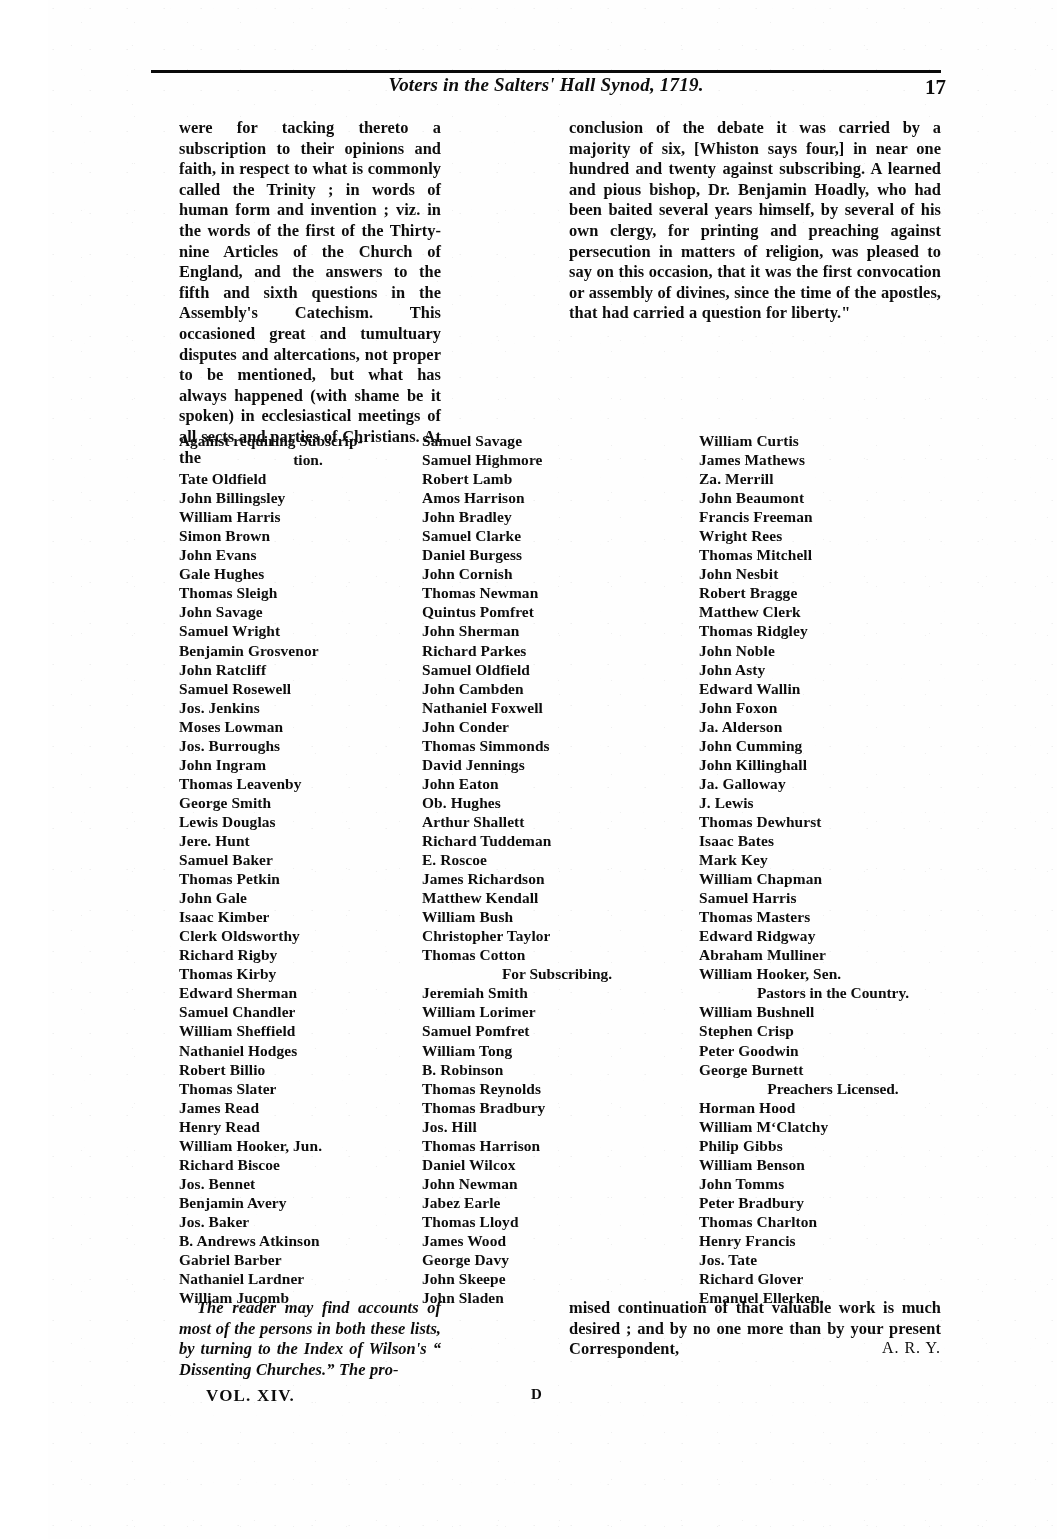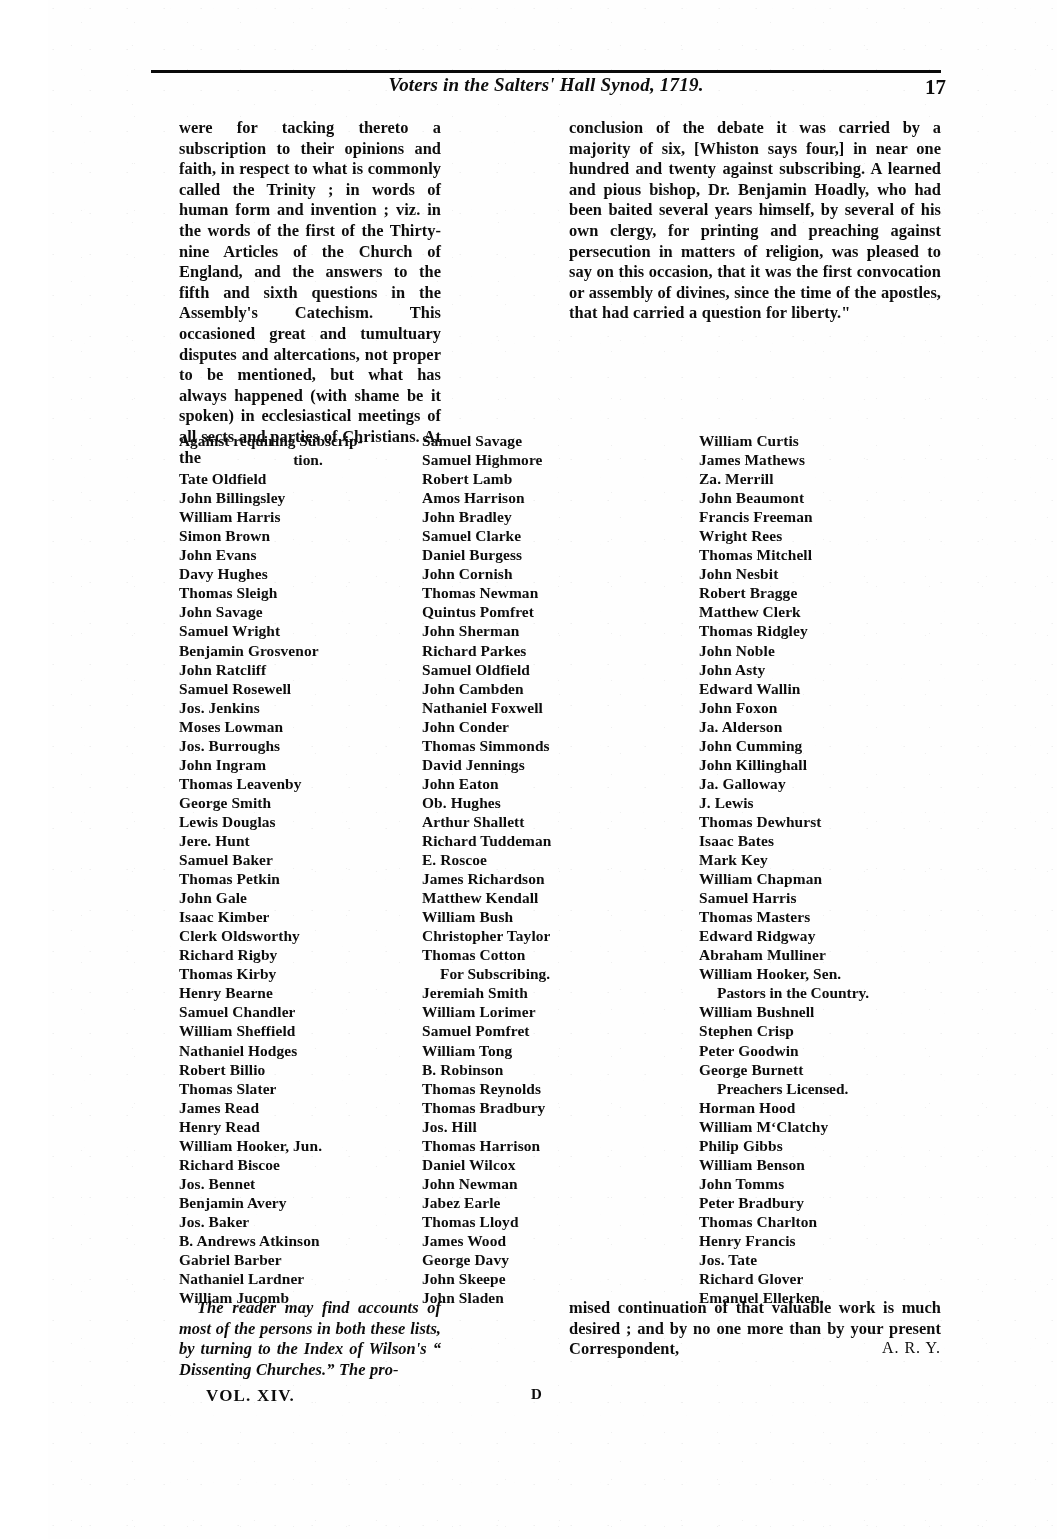--- a/index.html
+++ b/index.html
@@ -105,21 +105,21 @@
     height: 19.05px;
     white-space: nowrap;
     letter-spacing: 0.1px;
   }
   .nameline.heading {
     font-weight: bold;
     letter-spacing: 0;
   }
   .nameline.heading.ctr { text-align: center; }
   .nameline.heading.sub {
-    text-align: left;
+    text-align: center;
     padding-left: 18px;
   }
 
   
   .closecols {
     position: absolute;
     top: 1298px;
     left: 0;
     width: 1057px;
   }
@@ -197,21 +197,21 @@
 
     <div class="namecol c1">
       <div class="nameline heading">Against requiring Subscrip-</div>
       <div class="nameline heading ctr">tion.</div>
       <div>
           <div class="nameline">Tate Oldfield</div>
           <div class="nameline">John Billingsley</div>
           <div class="nameline">William Harris</div>
           <div class="nameline">Simon Brown</div>
           <div class="nameline">John Evans</div>
-          <div class="nameline">Davy Hughes</div>
+          <div class="nameline">Gale Hughes</div>
           <div class="nameline">Thomas Sleigh</div>
           <div class="nameline">John Savage</div>
           <div class="nameline">Samuel Wright</div>
           <div class="nameline">Benjamin Grosvenor</div>
           <div class="nameline">John Ratcliff</div>
           <div class="nameline">Samuel Rosewell</div>
           <div class="nameline">Jos. Jenkins</div>
           <div class="nameline">Moses Lowman</div>
           <div class="nameline">Jos. Burroughs</div>
           <div class="nameline">John Ingram</div>
@@ -219,21 +219,21 @@
           <div class="nameline">George Smith</div>
           <div class="nameline">Lewis Douglas</div>
           <div class="nameline">Jere. Hunt</div>
           <div class="nameline">Samuel Baker</div>
           <div class="nameline">Thomas Petkin</div>
           <div class="nameline">John Gale</div>
           <div class="nameline">Isaac Kimber</div>
           <div class="nameline">Clerk Oldsworthy</div>
           <div class="nameline">Richard Rigby</div>
           <div class="nameline">Thomas Kirby</div>
-          <div class="nameline">Henry Bearne</div>
+          <div class="nameline">Edward Sherman</div>
           <div class="nameline">Samuel Chandler</div>
           <div class="nameline">William Sheffield</div>
           <div class="nameline">Nathaniel Hodges</div>
           <div class="nameline">Robert Billio</div>
           <div class="nameline">Thomas Slater</div>
           <div class="nameline">James Read</div>
           <div class="nameline">Henry Read</div>
           <div class="nameline">William Hooker, Jun.</div>
           <div class="nameline">Richard Biscoe</div>
           <div class="nameline">Jos. Bennet</div>

